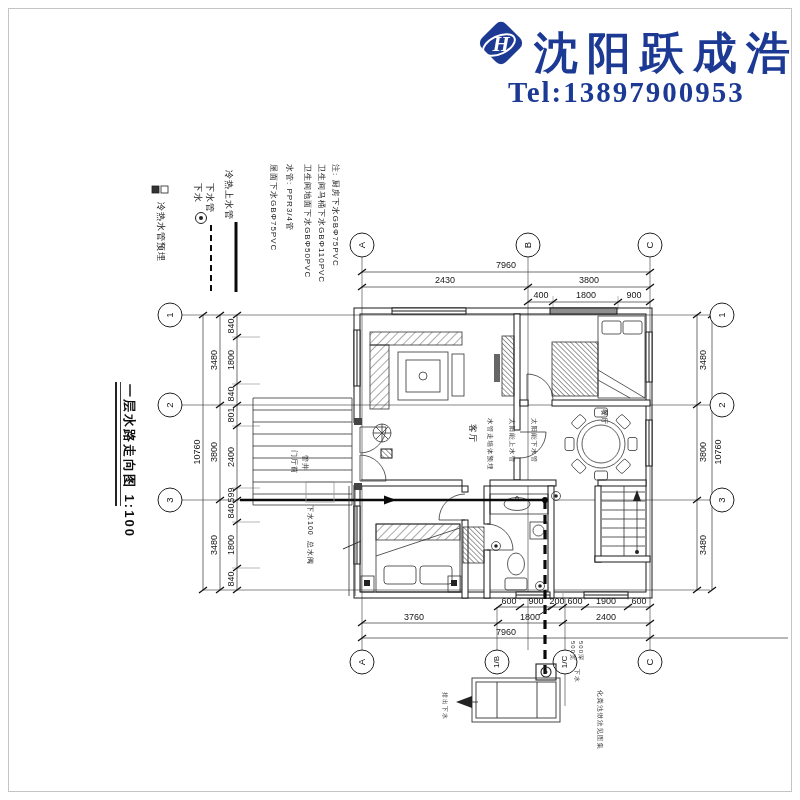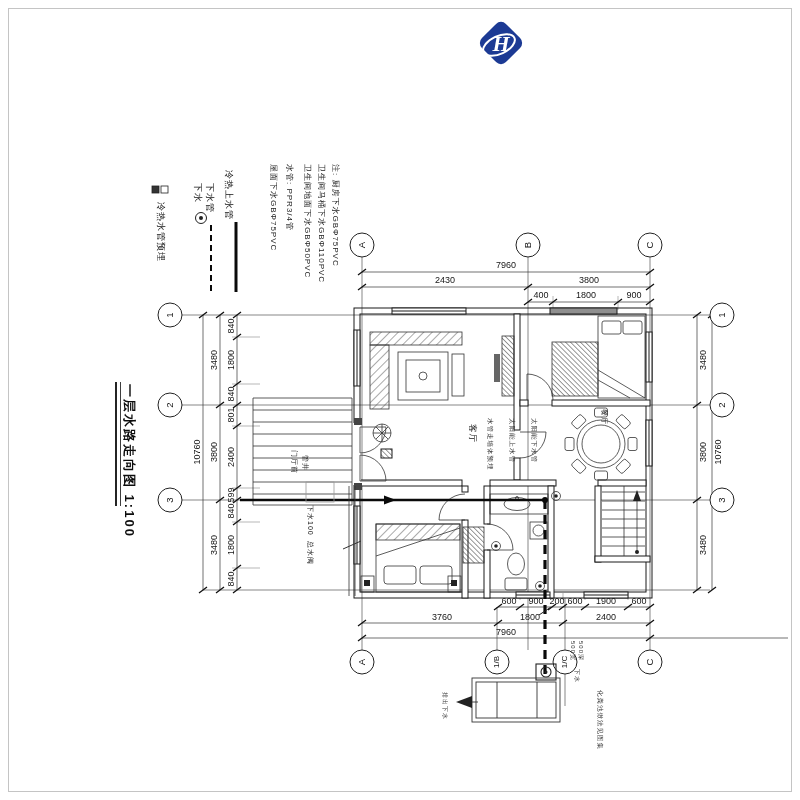--- a/index.html
+++ b/index.html
@@ -259,20 +259,22 @@
     <path d="M116,382V506" stroke-width="1.8"></path>
         <path d="M120.5,382V506" stroke-width="0.8"></path>
   </g>
 </svg>
 
 <svg class="logo" width="58" height="58" viewBox="0 0 58 58">
   <rect x="12" y="12" width="34" height="34" rx="7" transform="rotate(45 29 29)" fill="#1c3a94"></rect>
   <ellipse cx="27" cy="31" rx="17" ry="9" fill="none" stroke="#fff" stroke-width="2" transform="rotate(-25 27 31)"></ellipse>
   <text x="29" y="37" text-anchor="middle" font-size="22" font-style="italic" font-weight="bold" fill="#fff" font-family="Liberation Serif,serif">H</text>
 </svg>
+<div class="brand">沈阳跃成浩</div>
+<div class="tel">Tel:13897900953</div>
 
 <div class="t vt lg" style="left:224px;top:170px">冷热上水管</div>
 <div class="t vt lg" style="left:193px;top:183px">下水</div>
 <div class="t vt lg" style="left:205px;top:183px">下水管</div>
 <div class="t vt lg" style="left:156px;top:202px">冷热水管预埋</div>
 
 <div class="t vt nt" style="left:331px;top:164px">注: 厨房下水GBΦ75PVC</div>
 <div class="t vt nt" style="left:317px;top:164px">卫生间马桶下水GBΦ110PVC</div>
 <div class="t vt nt" style="left:303px;top:164px">卫生间地面下水GBΦ50PVC</div>
 <div class="t vt nt" style="left:285px;top:164px">水管: PPR3/4管</div>
@@ -319,21 +321,21 @@
 <div class="t rot dim" style="left:703px;top:452px">3800</div>
 <div class="t rot dim" style="left:703px;top:545px">3480</div>
 <div class="t rot dim" style="left:718px;top:452px">10760</div>
 
 <div class="t ctr dim" style="left:509px;top:601px">600</div>
 <div class="t ctr dim" style="left:536px;top:601px">900</div>
 <div class="t ctr dim" style="left:557px;top:601px">200</div>
 <div class="t ctr dim" style="left:575px;top:601px">600</div>
 <div class="t ctr dim" style="left:606px;top:601px">1900</div>
 <div class="t ctr dim" style="left:639px;top:601px">600</div>
-<div class="t ctr dim" style="left:442px;top:617px">3760</div>
+<div class="t ctr dim" style="left:414px;top:617px">3760</div>
 <div class="t ctr dim" style="left:530px;top:617px">1800</div>
 <div class="t ctr dim" style="left:606px;top:617px">2400</div>
 <div class="t ctr dim" style="left:506px;top:632px">7960</div>
 
 <div class="t vt" style="left:468px;top:424px;font-size:8.5px">客厅</div>
 <div class="t vt sm" style="left:601px;top:409px">餐厅</div>
 <div class="t vt sm" style="left:291px;top:450px">门厅前</div>
 <div class="t vt sm" style="left:302px;top:455px">管井</div>
 <div class="t vt sm" style="left:307px;top:505px">下水100</div>
 <div class="t vt sm" style="left:307px;top:541px">总水阀</div>

